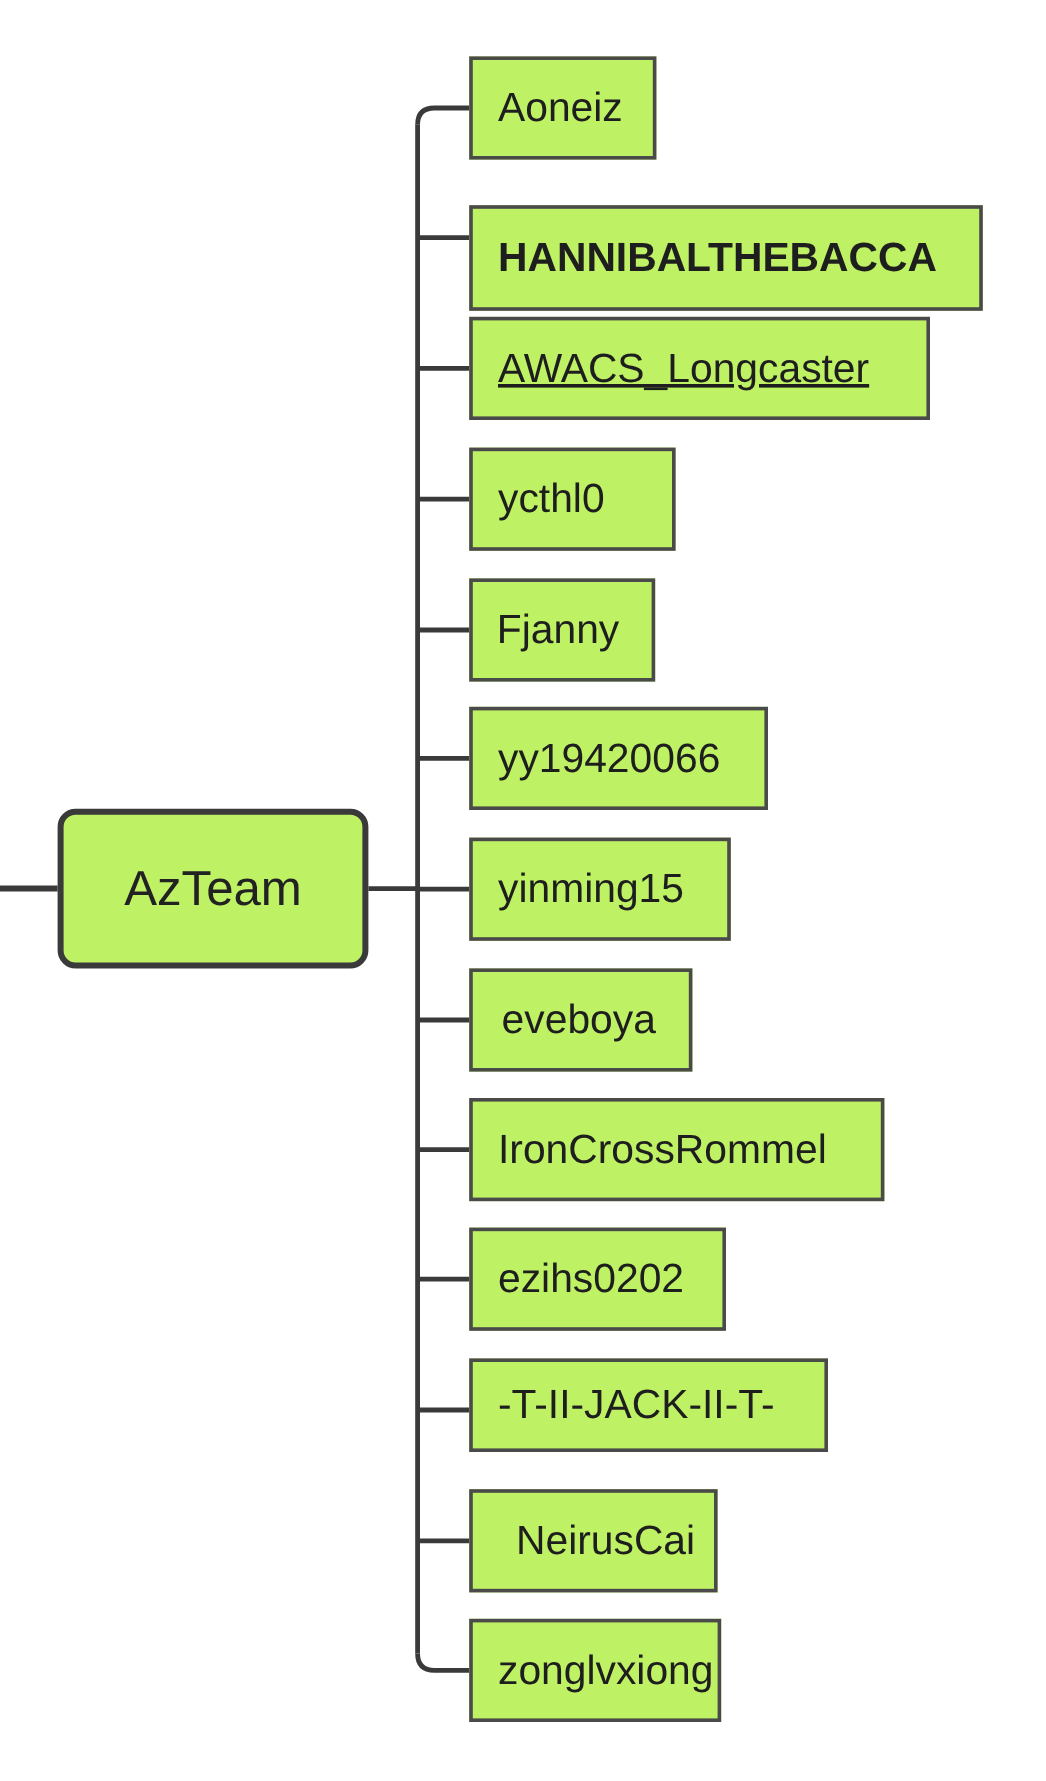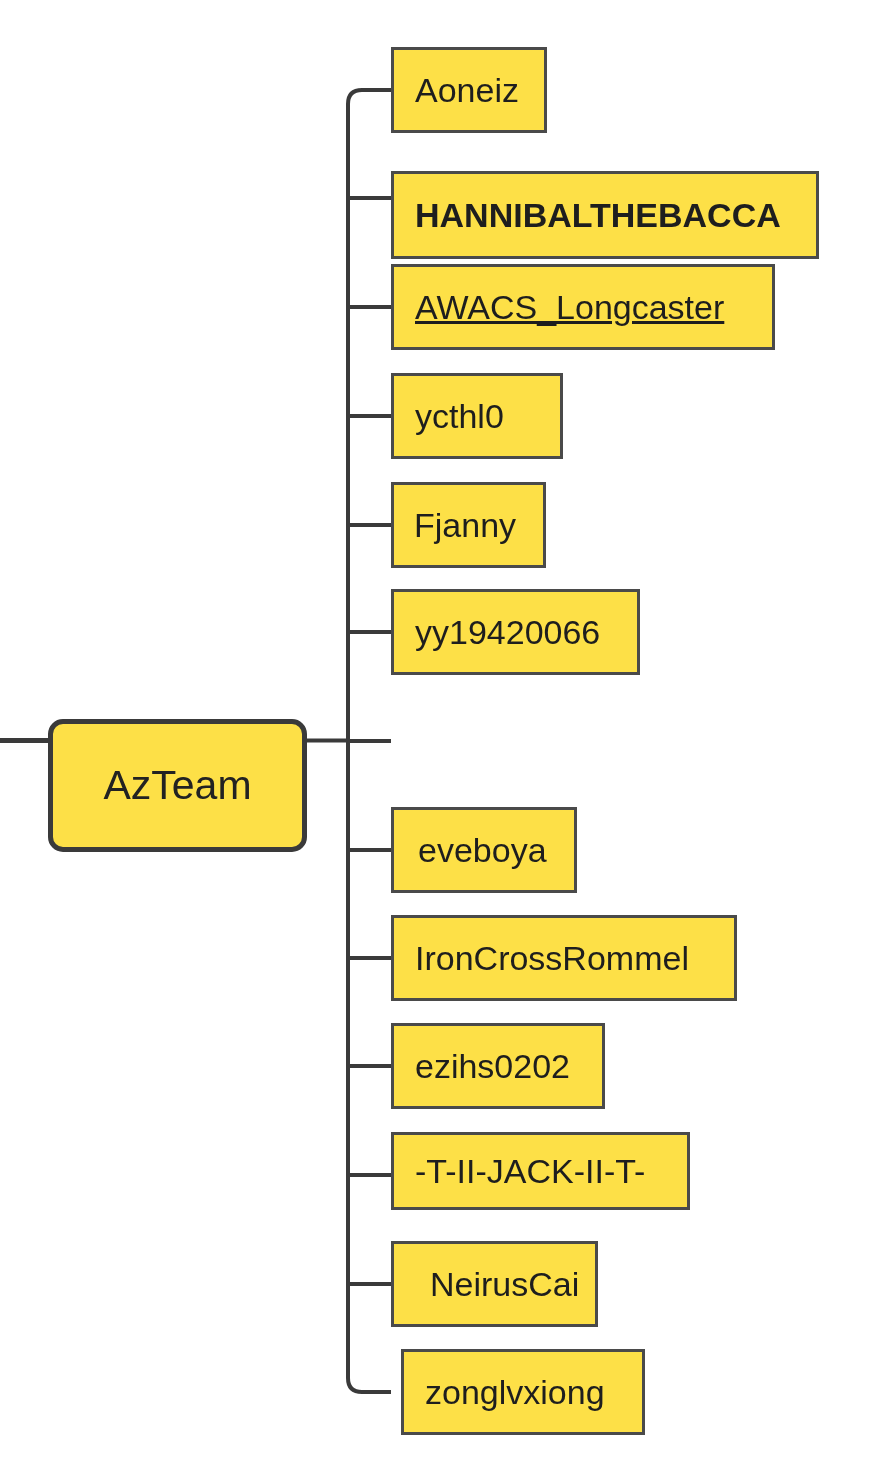--- a/index.html
+++ b/index.html
@@ -20,21 +20,21 @@
   #edge-layer {
     position: absolute;
     left: 0;
     top: 0;
     width: 872px;
     height: 1484px;
   }
   .node {
     position: absolute;
     box-sizing: border-box;
-    background: #fde047;
+    background: #bef264;
     display: flex;
     align-items: center;
     white-space: nowrap;
   }
   .node-root {
     border: 5px solid #3a3a3a;
     border-radius: 15px;
     font-size: 41px;
     color: #222222;
     justify-content: center;
@@ -67,52 +67,55 @@
       <path d="M 348 525 H 391" fill="none" stroke="#3a3a3a" stroke-width="4" stroke-linecap="butt"></path>
       <path d="M 348 632 H 391" fill="none" stroke="#3a3a3a" stroke-width="4" stroke-linecap="butt"></path>
       <path d="M 348 741 H 391" fill="none" stroke="#3a3a3a" stroke-width="4" stroke-linecap="butt"></path>
       <path d="M 348 850 H 391" fill="none" stroke="#3a3a3a" stroke-width="4" stroke-linecap="butt"></path>
       <path d="M 348 958 H 391" fill="none" stroke="#3a3a3a" stroke-width="4" stroke-linecap="butt"></path>
       <path d="M 348 1066 H 391" fill="none" stroke="#3a3a3a" stroke-width="4" stroke-linecap="butt"></path>
       <path d="M 348 1175 H 391" fill="none" stroke="#3a3a3a" stroke-width="4" stroke-linecap="butt"></path>
       <path d="M 348 1284 H 391" fill="none" stroke="#3a3a3a" stroke-width="4" stroke-linecap="butt"></path>
       <path d="M 348 1378 Q 348 1392 362 1392 H 391" fill="none" stroke="#3a3a3a" stroke-width="4" stroke-linecap="butt"></path>
     </svg>
-<div class="node node-root" style="left: 48px; top: 674px; width: 259px; height: 133px; margin-top: 45px;">
+<div class="node node-root" style="left: 48px; top: 674px; width: 259px; height: 133px;">
       <span class="node-label">AzTeam</span>
     </div>
     <div class="node node-leaf" style="left: 391px; top: 47px; width: 156px; height: 86px;">
       <span class="node-label">Aoneiz</span>
     </div>
     <div class="node node-leaf" style="left: 391px; top: 171px; width: 428px; height: 88px; font-weight: bold;">
       <span class="node-label">HANNIBALTHEBACCA</span>
     </div>
     <div class="node node-leaf" style="left: 391px; top: 264px; width: 384px; height: 86px; text-decoration: underline;">
       <span class="node-label">AWACS_Longcaster</span>
     </div>
     <div class="node node-leaf" style="left: 391px; top: 373px; width: 172px; height: 86px;">
       <span class="node-label">ycthl0</span>
     </div>
     <div class="node node-leaf" style="left: 391px; top: 482px; width: 155px; height: 86px; padding-left: 20px;">
       <span class="node-label">Fjanny</span>
     </div>
     <div class="node node-leaf" style="left: 391px; top: 589px; width: 249px; height: 86px;">
       <span class="node-label">yy19420066</span>
     </div>
+    <div class="node node-leaf" style="left: 391px; top: 698px; width: 218px; height: 86px;">
+      <span class="node-label">yinming15</span>
+    </div>
     <div class="node node-leaf" style="left: 391px; top: 807px; width: 186px; height: 86px; padding-left: 24px;">
       <span class="node-label">eveboya</span>
     </div>
     <div class="node node-leaf" style="left: 391px; top: 915px; width: 346px; height: 86px; align-items: center;">
       <span class="node-label">IronCrossRommel</span>
     </div>
     <div class="node node-leaf" style="left: 391px; top: 1023px; width: 214px; height: 86px;">
       <span class="node-label">ezihs0202</span>
     </div>
     <div class="node node-leaf" style="left: 391px; top: 1132px; width: 299px; height: 78px;">
       <span class="node-label">-T-II-JACK-II-T-</span>
     </div>
     <div class="node node-leaf" style="left: 391px; top: 1241px; width: 207px; height: 86px; padding-left: 36px;">
       <span class="node-label">NeirusCai</span>
     </div>
-    <div class="node node-leaf" style="left: 401px; top: 1349px; width: 244px; height: 86px; align-items: center;">
+    <div class="node node-leaf" style="left: 391px; top: 1349px; width: 210px; height: 86px; align-items: center;">
       <span class="node-label">zonglvxiong</span>
     </div>
   </div>
 
 </body></html>

